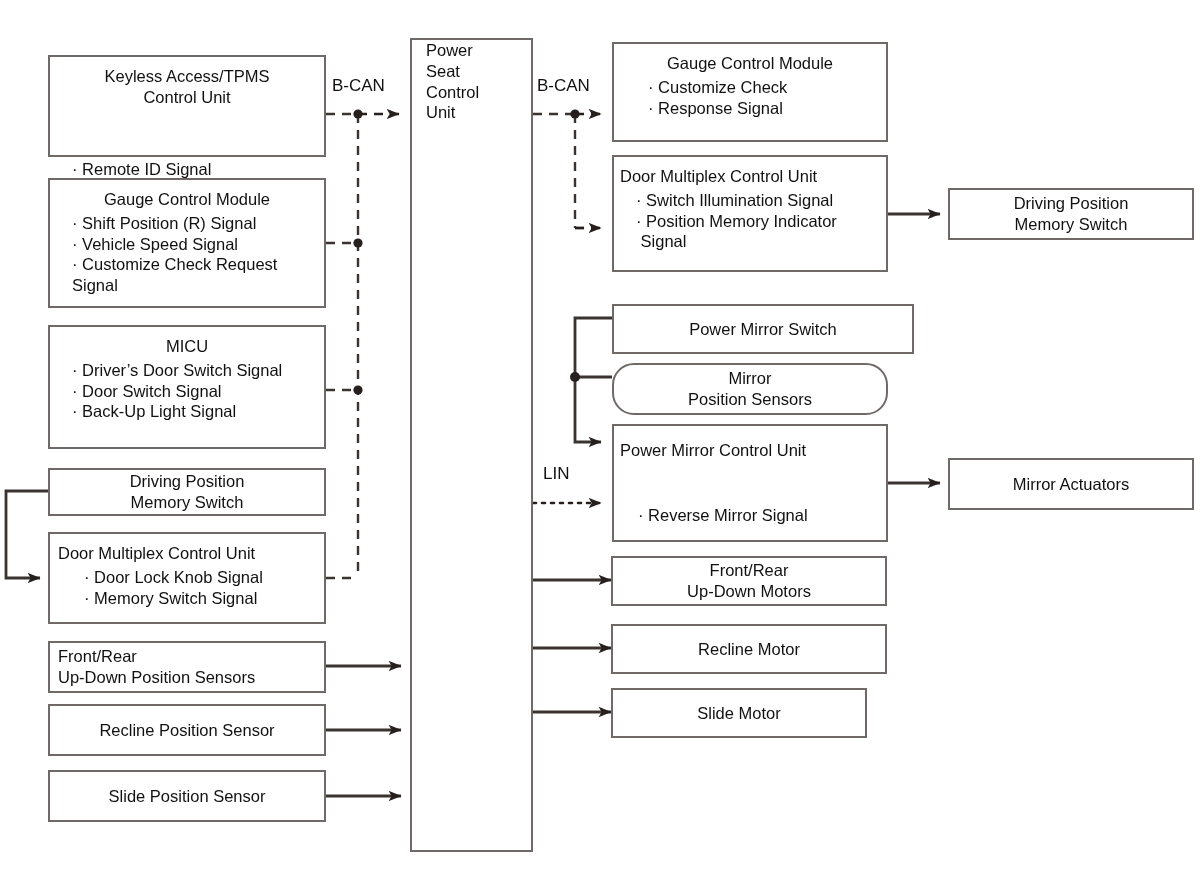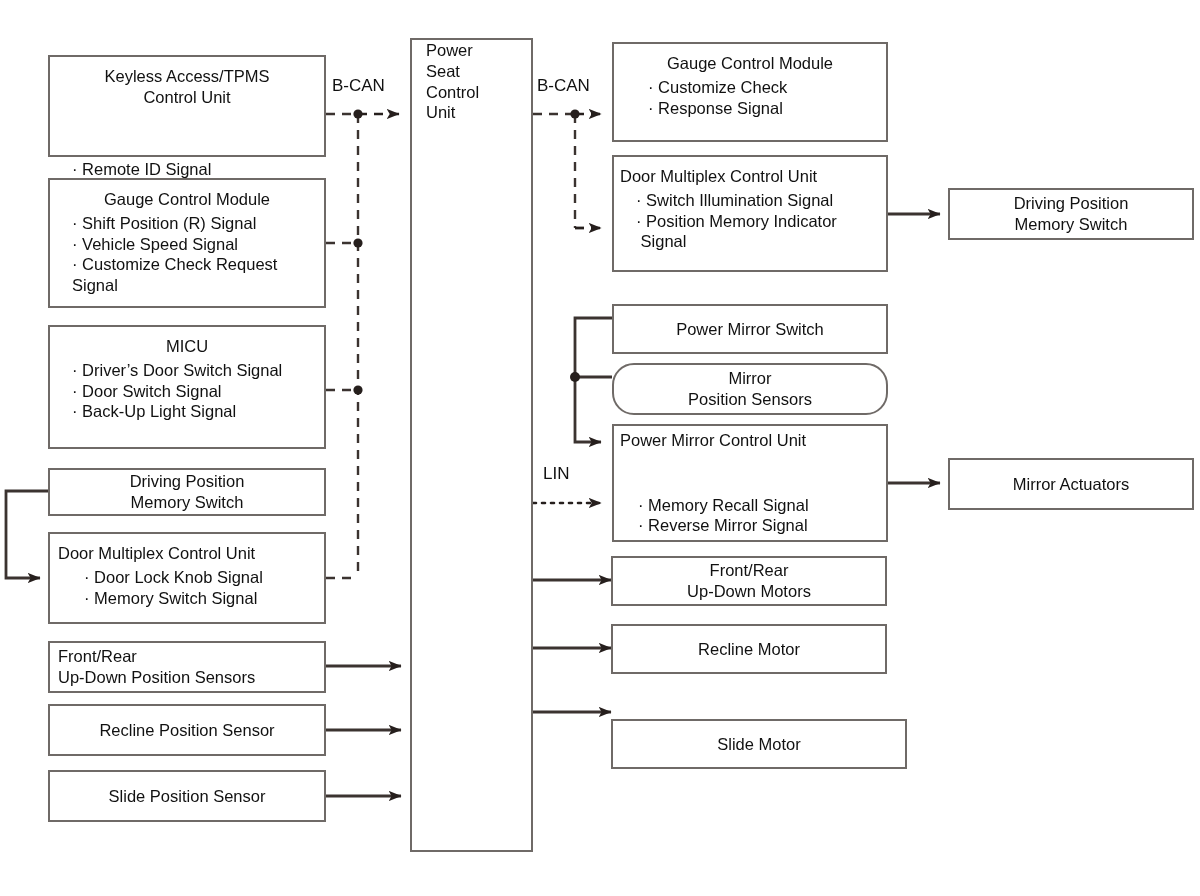--- a/index.html
+++ b/index.html
@@ -208,44 +208,44 @@
   <div class="node stacked" style="left:612px; top:42px; width:276px; height:100px;">
     <div class="title">Gauge Control Module</div>
     <div class="bullets indent"><div class="bullet-line">· Customize Check</div><div class="bullet-line">· Response Signal</div></div>
   </div>
 
   <div class="node stacked" style="left:612px; top:155px; width:276px; height:117px;">
     <div class="title left" style="padding-left:6px;">Door Multiplex Control Unit</div>
     <div class="bullets flush"><div class="bullet-line">· Switch Illumination Signal</div><div class="bullet-line">· Position Memory Indicator</div><div class="bullet-line"> Signal</div></div>
   </div>
 
-  <div class="node" style="left:612px; top:304px; width:276px; height:50px;">
+  <div class="node" style="left:612px; top:304px; width:302px; height:50px;">
     <div class="title">Power Mirror Switch</div>
   </div>
 
   <div class="node" style="left:612px; top:363px; width:276px; height:52px;border-radius:22px;">
     <div class="title">Mirror
 Position Sensors</div>
   </div>
 
   <div class="node stacked" style="left:612px; top:424px; width:276px; height:118px; justify-content:center; padding-top:0;gap:41px;">
     <div class="title left" style="padding-left:6px;">Power Mirror Control Unit</div>
-    <div class="bullets indent" style="padding-left:24px;"><div class="bullet-line">· Memory Recall Signal</div><div class="bullet-line">· Reverse Mirror Signal</div></div>
+    <div class="bullets indent" style="padding-left:24px;"><div class="bullet-line">· Reverse Mirror Signal</div></div>
   </div>
 
   <div class="node" style="left:611px; top:556px; width:276px; height:50px;">
     <div class="title">Front/Rear
 Up-Down Motors</div>
   </div>
 
   <div class="node" style="left:611px; top:624px; width:276px; height:50px;">
     <div class="title">Recline Motor</div>
   </div>
 
-  <div class="node" style="left:611px; top:688px; width:296px; height:50px;margin-top:31px;">
+  <div class="node" style="left:611px; top:688px; width:256px; height:50px;">
     <div class="title">Slide Motor</div>
   </div>
 
   <div class="node" style="left:948px; top:188px; width:246px; height:52px;">
     <div class="title">Driving Position
 Memory Switch</div>
   </div>
 
   <div class="node" style="left:948px; top:458px; width:246px; height:52px;">
     <div class="title">Mirror Actuators</div>

